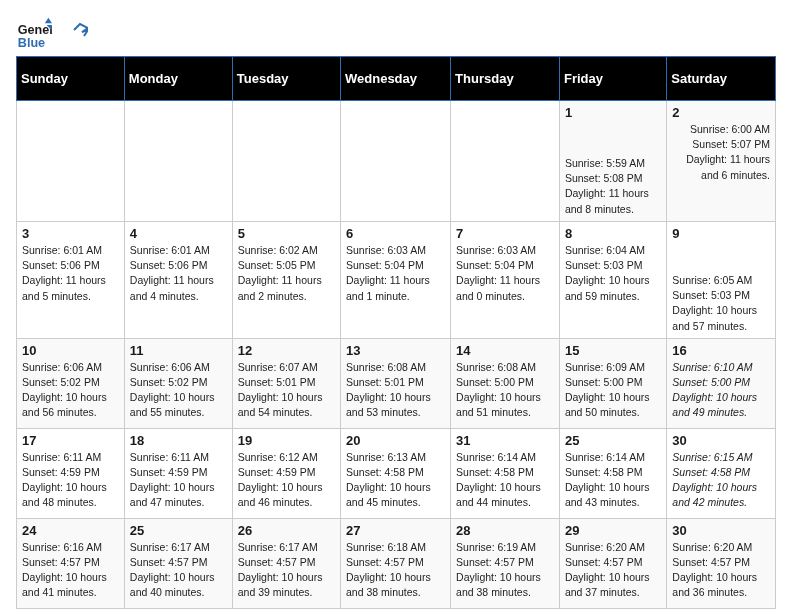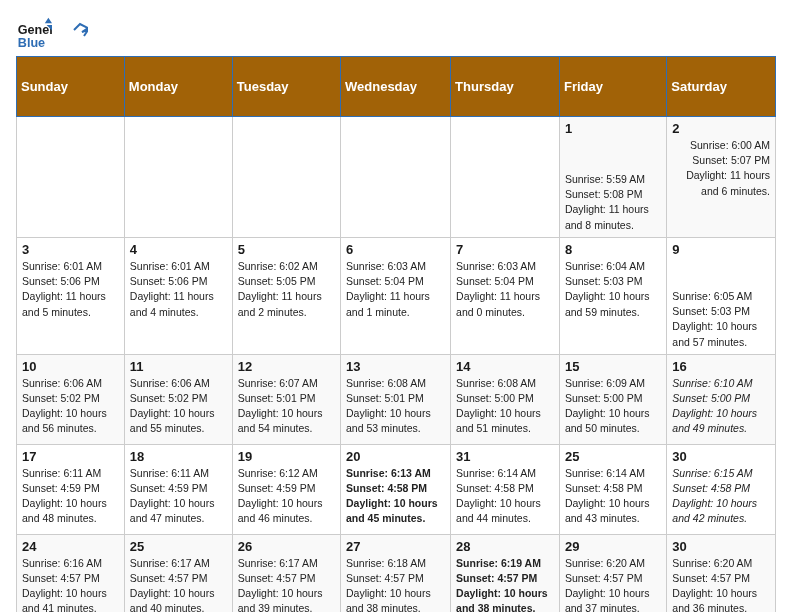--- a/index.html
+++ b/index.html
@@ -36,23 +36,23 @@
     .subtitle {
       font-size: 14px;
       color: #444;
     }
     table {
       width: 100%;
       border-collapse: collapse;
       font-size: 11px;
     }
     thead tr th {
-      background-color: #a16207;
+      background-color: #000000;
       color: #fff;
-      padding: 22px 4px;
+      padding: 14px 4px;
       text-align: left;
       font-size: 13px;
       border: 1px solid #2e6db4;
     }
     tbody tr td {
       border: 1px solid #ccc;
       vertical-align: top;
       padding: 4px 5px;
       height: 90px;
       width: 113px;
@@ -236,21 +236,21 @@
 Daylight: 10 hours and 47 minutes.</div>
         </td>
         <td>
           <span class="day-number">19</span>
           <div class="day-info" style="white-space: pre-line;">Sunrise: 6:12 AM
 Sunset: 4:59 PM
 Daylight: 10 hours and 46 minutes.</div>
         </td>
         <td>
           <span class="day-number">20</span>
-          <div class="day-info" style="white-space: pre-line; font-weight: bold;">Sunrise: 6:13 AM
+          <div class="day-info" style="white-space: pre-line;">Sunrise: 6:13 AM
 Sunset: 4:58 PM
 Daylight: 10 hours and 45 minutes.</div>
         </td>
         <td>
           <span class="day-number">31</span>
           <div class="day-info" style="white-space: pre-line;">Sunrise: 6:14 AM
 Sunset: 4:58 PM
 Daylight: 10 hours and 44 minutes.</div>
         </td>
         <td>
@@ -286,21 +286,21 @@
 Daylight: 10 hours and 39 minutes.</div>
         </td>
         <td>
           <span class="day-number">27</span>
           <div class="day-info" style="white-space: pre-line;">Sunrise: 6:18 AM
 Sunset: 4:57 PM
 Daylight: 10 hours and 38 minutes.</div>
         </td>
         <td>
           <span class="day-number">28</span>
-          <div class="day-info" style="white-space: pre-line; font-weight: bold;">Sunrise: 6:19 AM
+          <div class="day-info" style="white-space: pre-line;">Sunrise: 6:19 AM
 Sunset: 4:57 PM
 Daylight: 10 hours and 38 minutes.</div>
         </td>
         <td>
           <span class="day-number">29</span>
           <div class="day-info" style="white-space: pre-line;">Sunrise: 6:20 AM
 Sunset: 4:57 PM
 Daylight: 10 hours and 37 minutes.</div>
         </td>
         <td>

